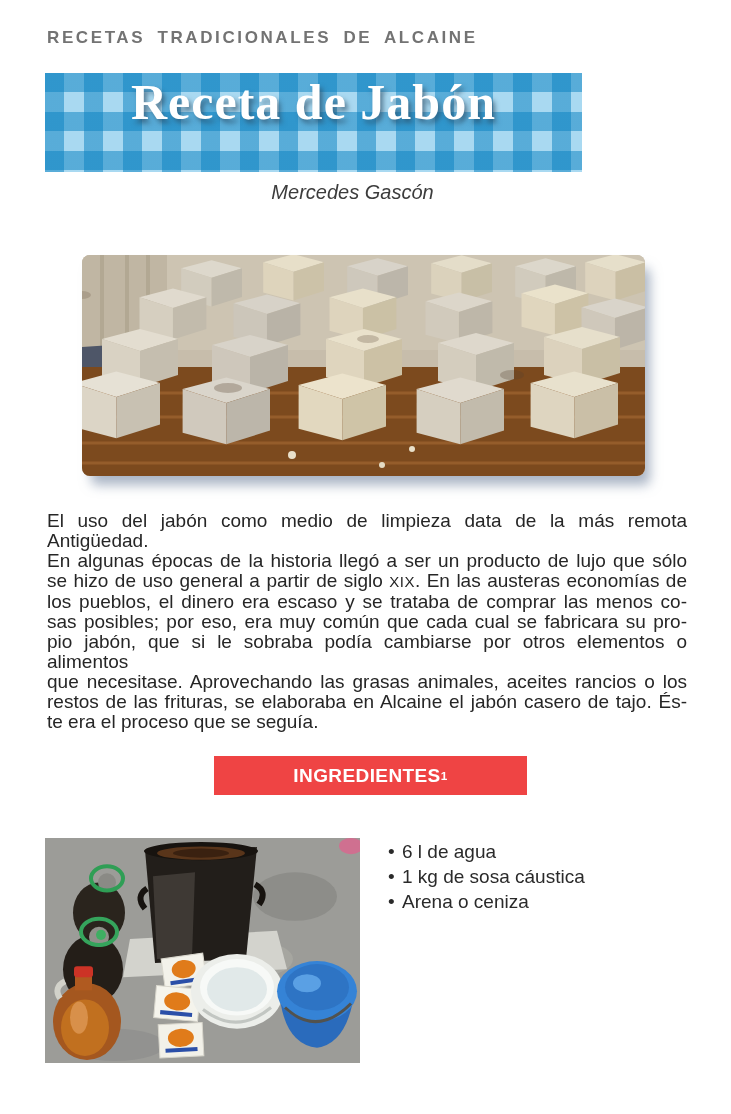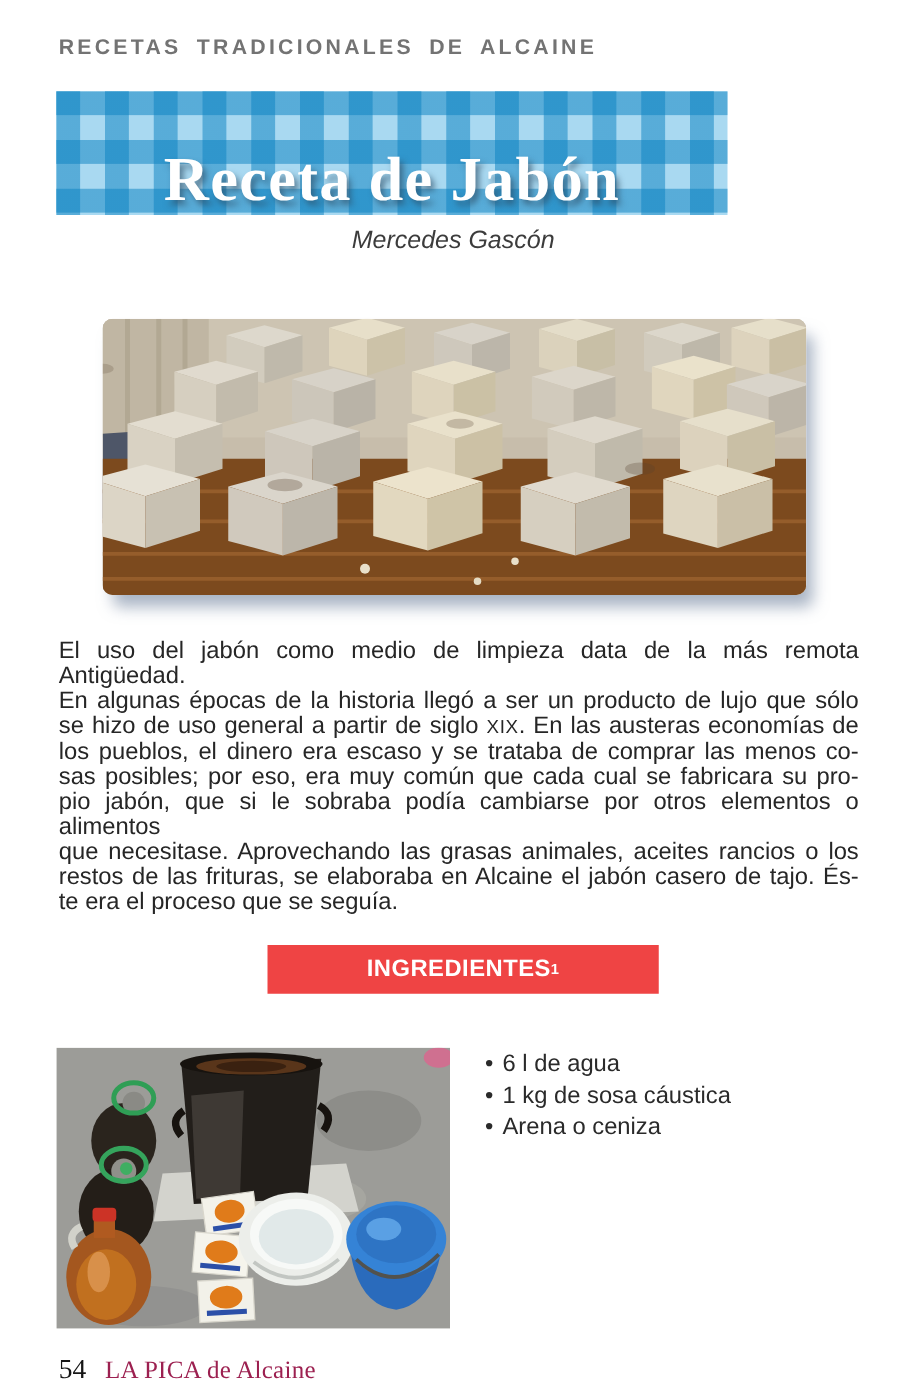--- a/index.html
+++ b/index.html
@@ -14,29 +14,29 @@
     letter-spacing:2.6px; word-spacing:5px; white-space:nowrap;
   }
   
   .banner{
     position:absolute; left:45px; top:73px; width:537px; height:99px;
     background-color:#a9d9f1;
     background-image:
       linear-gradient(90deg, rgba(8,128,192,0.50) 0 19.5px, rgba(0,0,0,0) 19.5px 39px),
       linear-gradient(180deg, rgba(8,128,192,0.50) 0 19.5px, rgba(0,0,0,0) 19.5px 39px);
     background-size:39px 39px, 39px 39px;
-    display:flex; align-items:flex-end; justify-content:center;
+    display:flex; align-items:flex-start; justify-content:center;
   }
   .title{
     margin:0; font-family:"Liberation Serif", serif; font-weight:bold;
     font-size:50px; color:#ffffff; letter-spacing:1px;
     text-shadow:3px 4px 5px rgba(45,75,100,0.65);
   }
   .author{
-    position:absolute; left:40px; top:181px; width:645px; text-align:center;
+    position:absolute; left:30px; top:181px; width:645px; text-align:center;
     font-style:italic; font-size:20px; color:#3c3c3c;
   }
   
   .photo1{
     position:absolute; left:82px; top:255px; width:563px; height:221px; margin:0;
     border-radius:8px; overflow:hidden;
     box-shadow:7px 11px 12px -2px rgba(100,120,150,0.55);
   }
   .photo1 svg, .photo2 svg{display:block; width:100%; height:100%;}
   
@@ -236,18 +236,14 @@
       </g>
     </svg>
   </figure>
 
   <ul class="inglist">
     <li><span class="blt">•</span><span>6 l de agua</span><sup></sup></li>
     <li><span class="blt">•</span><span>1 kg de sosa cáustica</span><sup></sup></li>
     <li><span class="blt">•</span><span>Arena o ceniza</span><sup></sup></li>
   </ul>
 
-  <div class="footer">
-    <span class="pnum">54</span>
-    <span class="pub">LA PICA de Alcaine</span>
-  </div>
 
 </div>
 
 </body></html>

